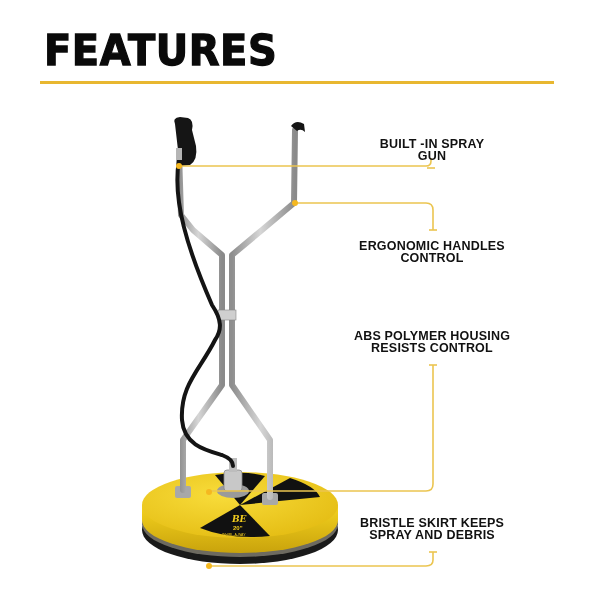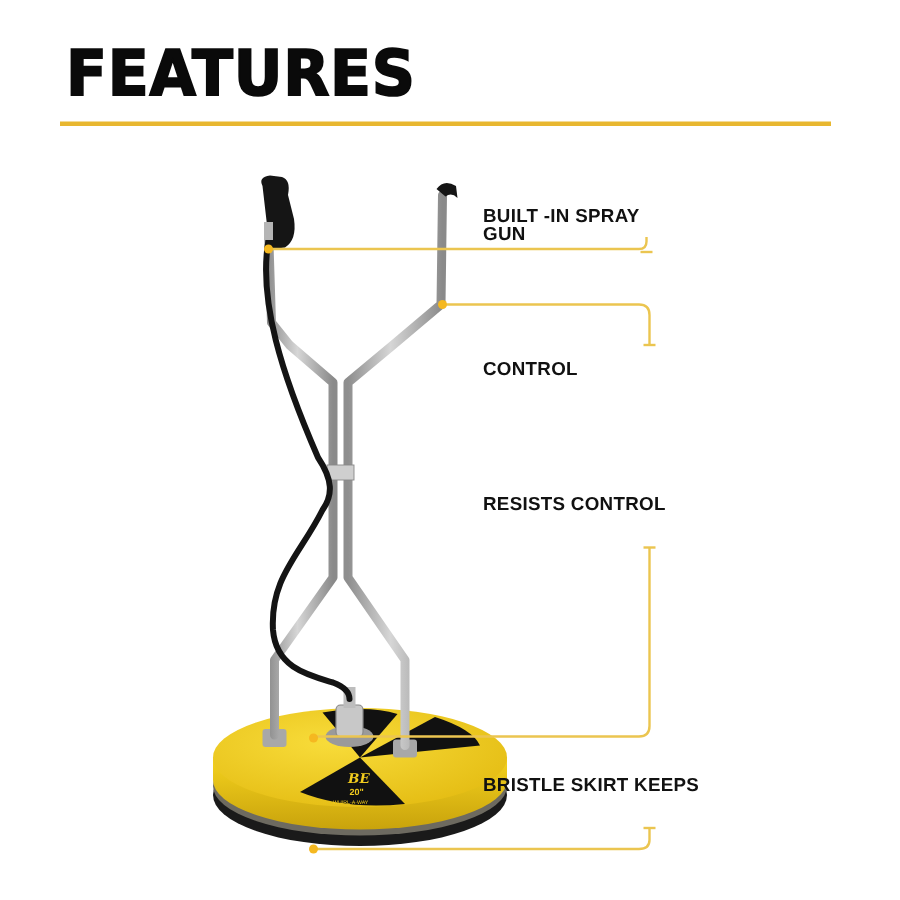--- a/index.html
+++ b/index.html
@@ -6,21 +6,21 @@
   body { width:600px; height:600px; position:relative; overflow:hidden; font-family:"Liberation Sans", sans-serif; }
   .title {
     position:absolute; left:44px; top:30px;
     font-family:"DejaVu Sans", sans-serif; font-weight:900; font-size:40px;
     letter-spacing:0.5px; color:#0a0a0a; line-height:1; transform:scaleY(1.05);
     -webkit-text-stroke:1.2px #0a0a0a;
   }
   .rule { position:absolute; left:40px; top:81px; width:514px; height:3px; }
   .art { position:absolute; left:0; top:0; width:600px; height:600px; }
   .callout {
-    position:absolute; width:220px; text-align:left;
+    position:absolute; width:220px; text-align:center;
     font-family:"Liberation Sans", sans-serif; font-weight:700; font-size:12.5px;
     line-height:11.5px; color:#111; letter-spacing:0.2px;
   }
   .callout span { display:block; }
 </style>
 </head>
 <body>
 
 <div class="title">FEATURES</div>
 <div class="rule" style="background:#E8B730;"></div>
@@ -100,22 +100,25 @@
     <circle cx="209" cy="566" r="3"></circle>
   </g>
 </svg>
 
 <div class="callout" style="left:322px; top:139px;">
   <span>BUILT -IN SPRAY</span>
   <span>GUN</span>
 </div>
 
 <div class="callout" style="left:322px; top:241px;">
+  <span>ERGONOMIC HANDLES</span>
   <span>CONTROL</span>
 </div>
 
 <div class="callout" style="left:322px; top:331px;">
+  <span>ABS POLYMER HOUSING</span>
   <span>RESISTS CONTROL</span>
 </div>
 
 <div class="callout" style="left:322px; top:518px;">
   <span>BRISTLE SKIRT KEEPS</span>
+  <span>SPRAY AND DEBRIS</span>
 </div>
 
 </body></html>

